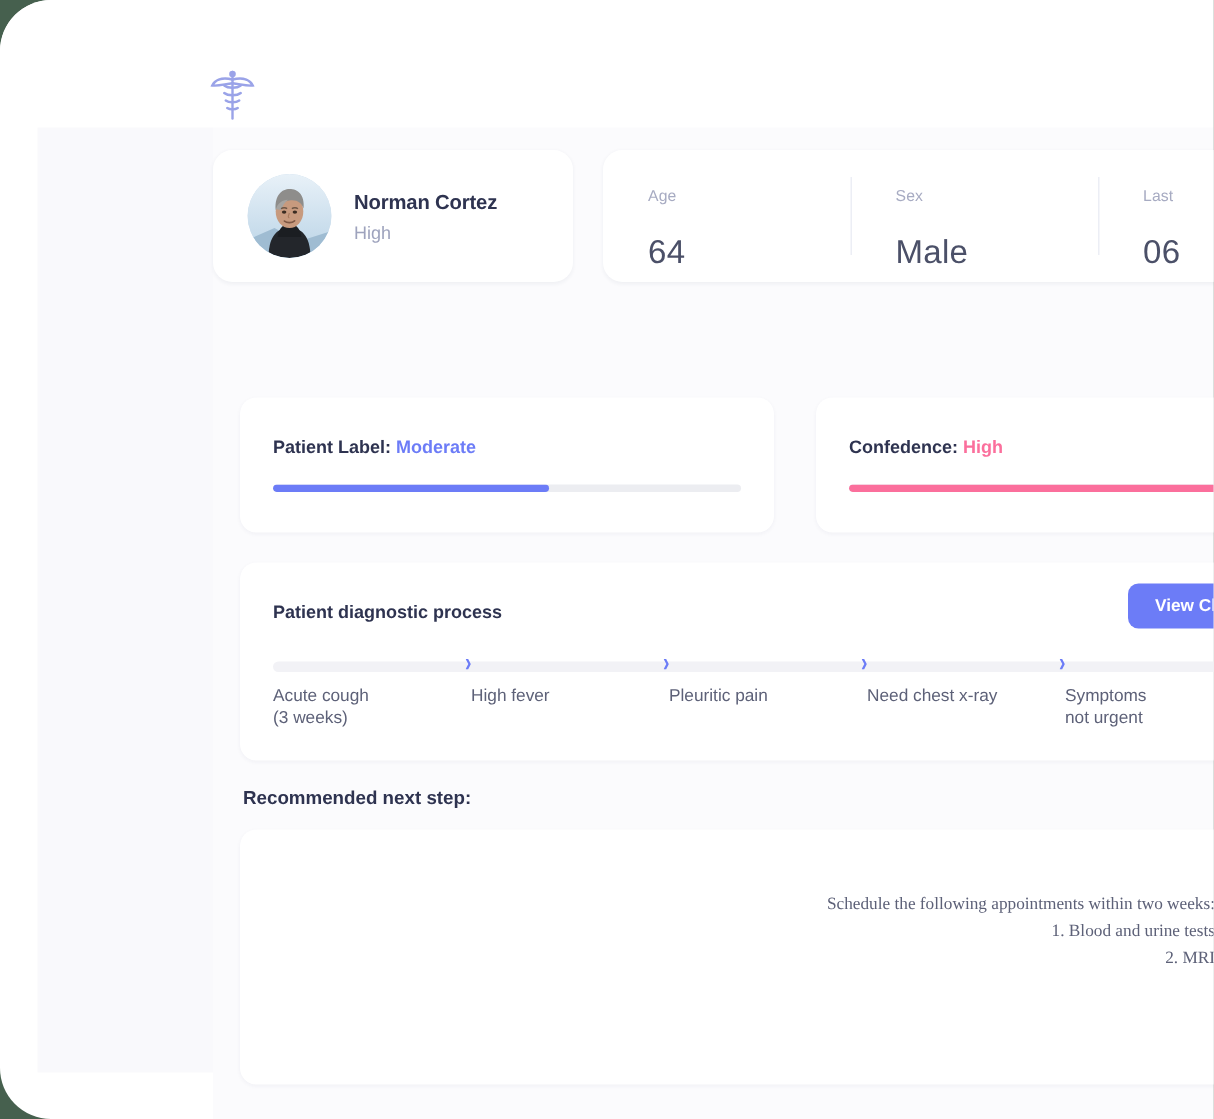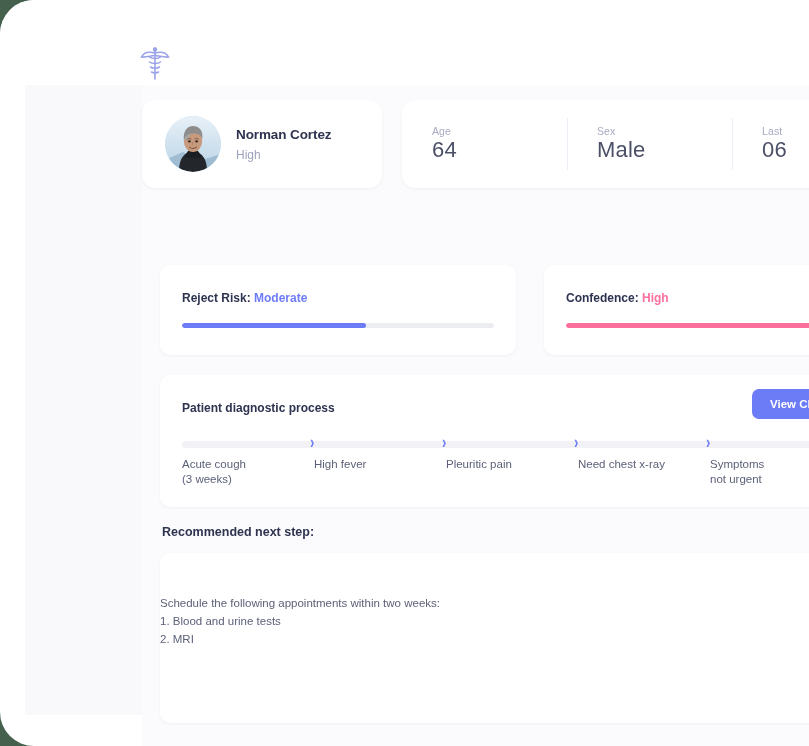--- a/index.html
+++ b/index.html
@@ -147,21 +147,21 @@
     background: #eceef5;
   }
 
   .stat-key {
     font-size: 10.5px;
     color: #a7abc2;
     letter-spacing: 0.1px;
   }
 
   .stat-val {
-    margin-top: 0;
+    margin-top: 18px;
     font-size: 22px;
     font-weight: 300;
     color: #4b5068;
     letter-spacing: 0.2px;
     white-space: nowrap;
   }
 
   
   .tabs {
     position: absolute;
@@ -336,25 +336,26 @@
     background: #ffffff;
     border-radius: 11px;
     box-shadow: 0 1px 3px rgba(40,45,90,0.05);
   }
 
   .rec-text {
     position: absolute;
     left: 0;
     top: 42px;
     width: 650px;
-    text-align: left;
+    text-align: right;
     font-size: 11.5px;
     color: #5d6178;
     line-height: 1.55;
     white-space: pre-line;
+    font-family: Liberation Serif, serif;
   }
 
   .rec-actions {
     position: absolute;
     left: 0;
     top: 118px;
     width: 650px;
     display: flex;
     justify-content: center;
     gap: 17px;
@@ -449,21 +450,21 @@
           <div class="stat-key">Last</div>
           <div class="stat-val">06</div>
         </div>
       </div>
     </div>
 
 
     <div class="meters">
 
       <div class="meter-card">
-        <div class="meter-title"><span>Reject Risk: </span><span class="risk-val">Moderate</span></div>
+        <div class="meter-title"><span>Patient Label: </span><span class="risk-val">Moderate</span></div>
         <div class="meter-track">
           <div class="meter-fill" id="risk-fill" style="width: 59%; background: rgb(108, 124, 247);"></div>
         </div>
       </div>
 
       <div class="meter-card">
         <div class="meter-title"><span>Confedence: </span><span class="conf-val">High</span></div>
         <div class="meter-track">
           <div class="meter-fill" id="conf-fill" style="width: 100%; background: rgb(251, 111, 156);"></div>
         </div>

